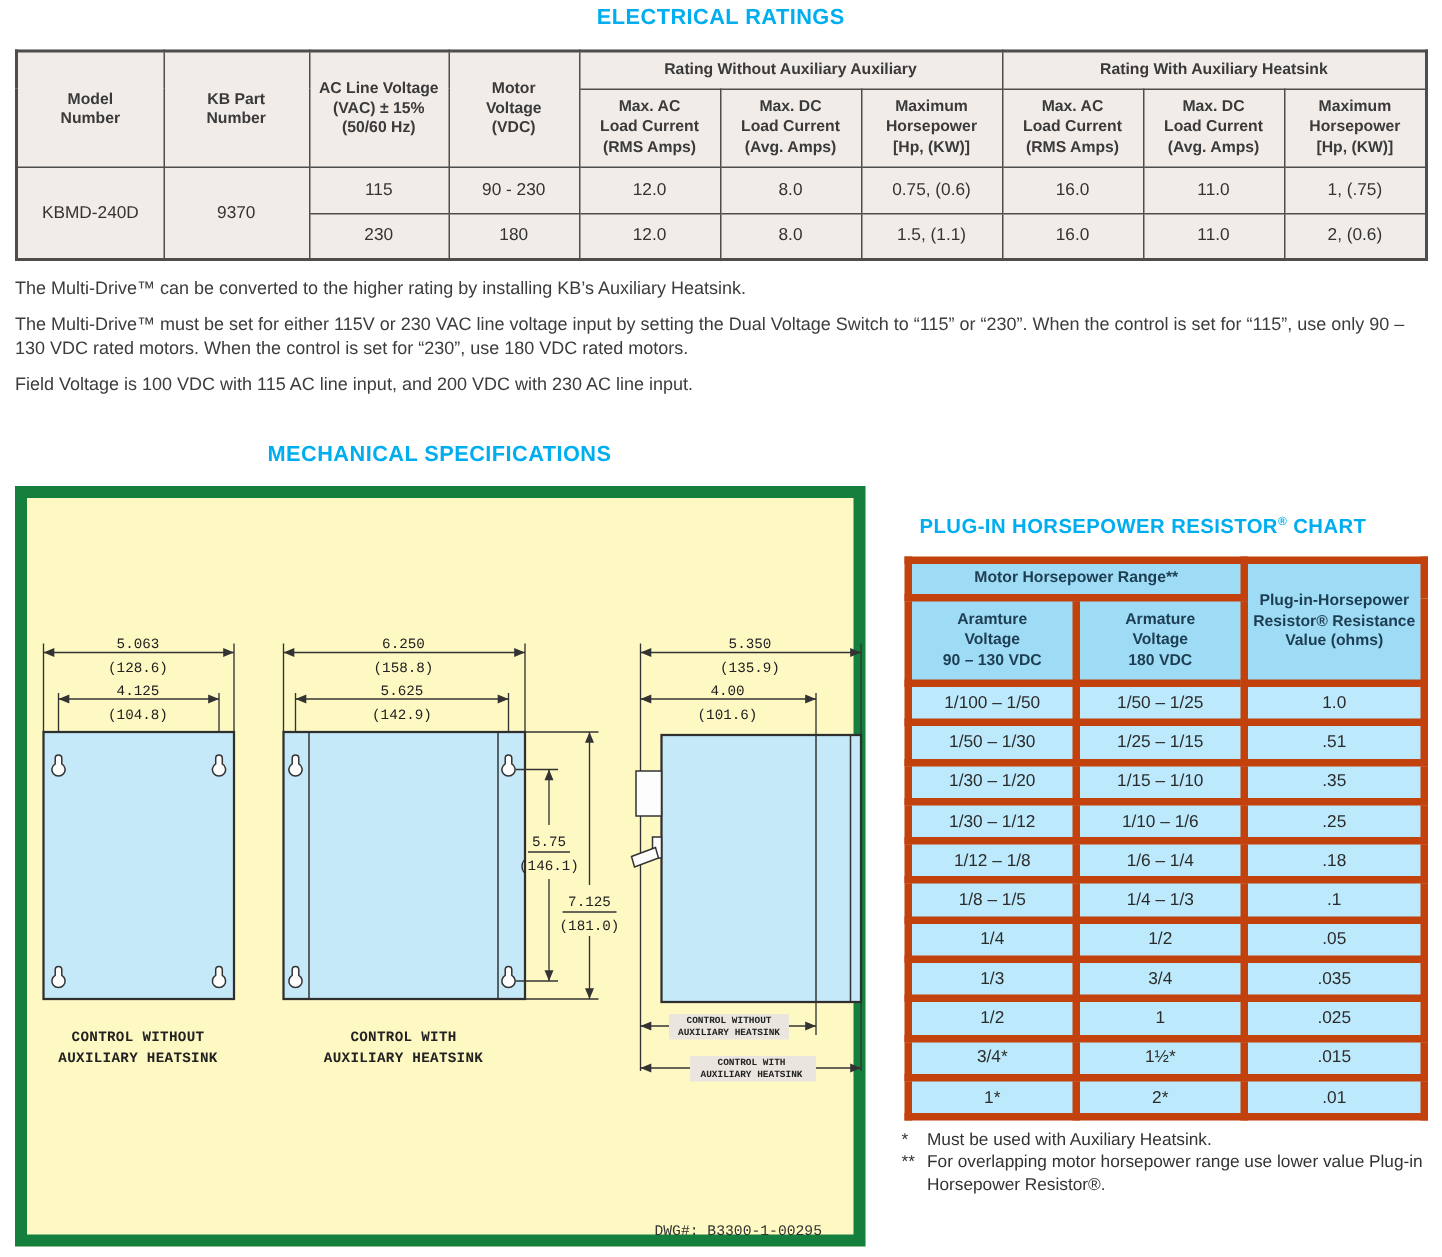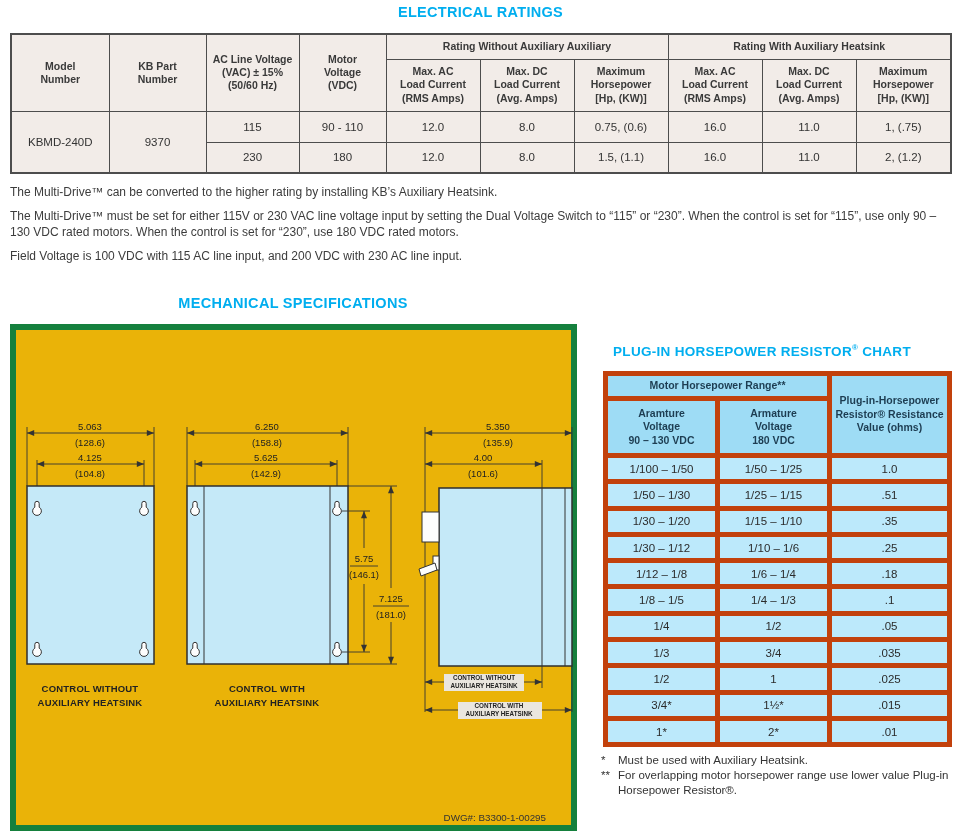--- a/index.html
+++ b/index.html
@@ -20,21 +20,21 @@
   #elec-table th { font-size:10.5px; font-weight:bold; color:#3a3a3a; white-space:pre-line; line-height:1.25; padding:2px 1px; }
   #elec-table td { font-size:11.5px; color:#333; height:31px; padding:1px 2px; }
   #elec-table tr.group-row th { height:25px; }
   #elec-table tr.sub-row th { height:52px; }
 
   
   #elec-notes { position:absolute; top:185px; left:10px; width:941px; }
   #elec-notes p { font-size:12px; line-height:1.28; color:#3c3c3c; margin-bottom:9px; }
 
   
-  #diagram { position:absolute; top:324px; left:10px; width:567px; height:507px; background:#eab308; border:6px solid #15803d; }
+  #diagram { position:absolute; top:324px; left:10px; width:567px; height:507px; background:#fef9c3; border:8px solid #15803d;font-family:Liberation Mono, monospace; }
   #diagram svg { display:block; }
   .dim-text { font-size:9.5px; fill:#222; text-anchor:middle; }
   .cap-text { font-size:9.5px; font-weight:bold; fill:#222; text-anchor:middle; letter-spacing:.2px; }
   .tiny-text { font-size:6.3px; font-weight:bold; fill:#222; text-anchor:middle; }
   .dwg-text { font-size:9.8px; fill:#333; text-anchor:end; }
   .dline { stroke:#333; stroke-width:1; fill:none; }
   .thin { stroke:#333; stroke-width:0.9; fill:none; }
   .bluebox { fill:#C5E9F8; stroke:#2f2f2f; stroke-width:1.5; }
   .whitepart { fill:#fdfdfd; stroke:#333; stroke-width:1; }
   .bgpatch { fill:#EAE6DF; }
@@ -105,37 +105,37 @@
 Load Current
 (Avg. Amps)</th>
       <th>Maximum
 Horsepower
 [Hp, (KW)]</th>
     </tr>
     <tr>
       <td rowspan="2">KBMD-240D</td>
       <td rowspan="2">9370</td>
       <td>115</td>
-      <td>90 - 110</td>
+      <td>90 - 230</td>
       <td>12.0</td>
       <td>8.0</td>
       <td>0.75, (0.6)</td>
       <td>16.0</td>
       <td>11.0</td>
       <td>1, (.75)</td>
     </tr>
     <tr>
       <td>230</td>
       <td>180</td>
       <td>12.0</td>
       <td>8.0</td>
       <td>1.5, (1.1)</td>
       <td>16.0</td>
       <td>11.0</td>
-      <td>2, (1.2)</td>
+      <td>2, (0.6)</td>
     </tr>
   </tbody>
     </table>
 
   <div id="elec-notes">
     <p>The Multi-Drive™ can be converted to the higher rating by installing KB’s Auxiliary Heatsink.</p>
     <p>The Multi-Drive™ must be set for either 115V or 230 VAC line voltage input by setting the Dual Voltage Switch to “115” or “230”. When the control is set for “115”, use only 90 – 130 VDC rated motors. When the control is set for “230”, use 180 VDC rated motors.</p>
     <p>Field Voltage is 100 VDC with 115 AC line input, and 200 VDC with 230 AC line input.</p>
   </div>
 

